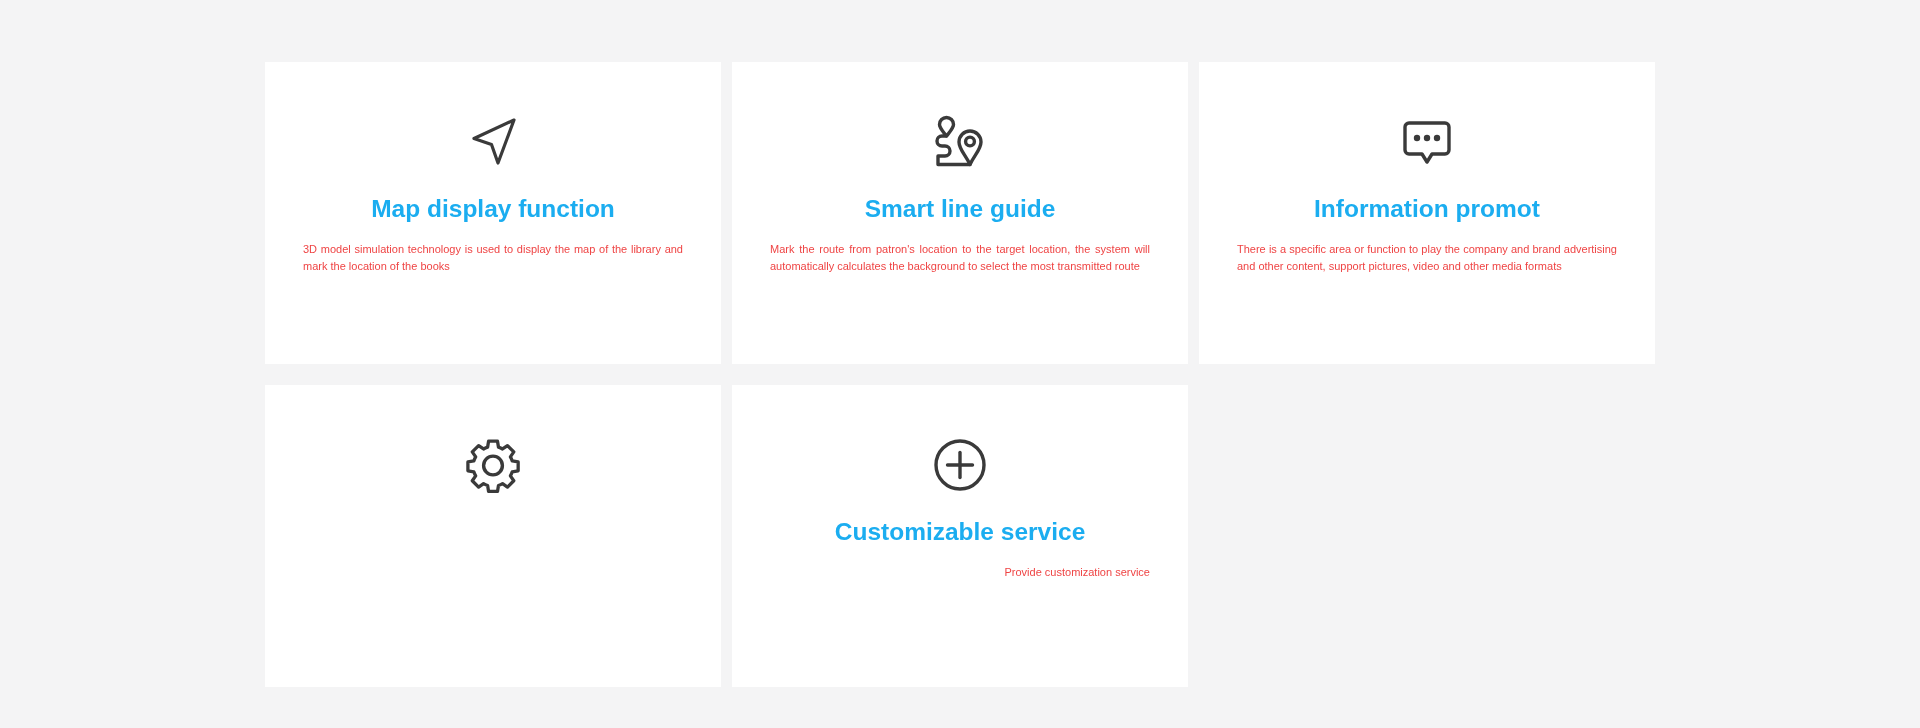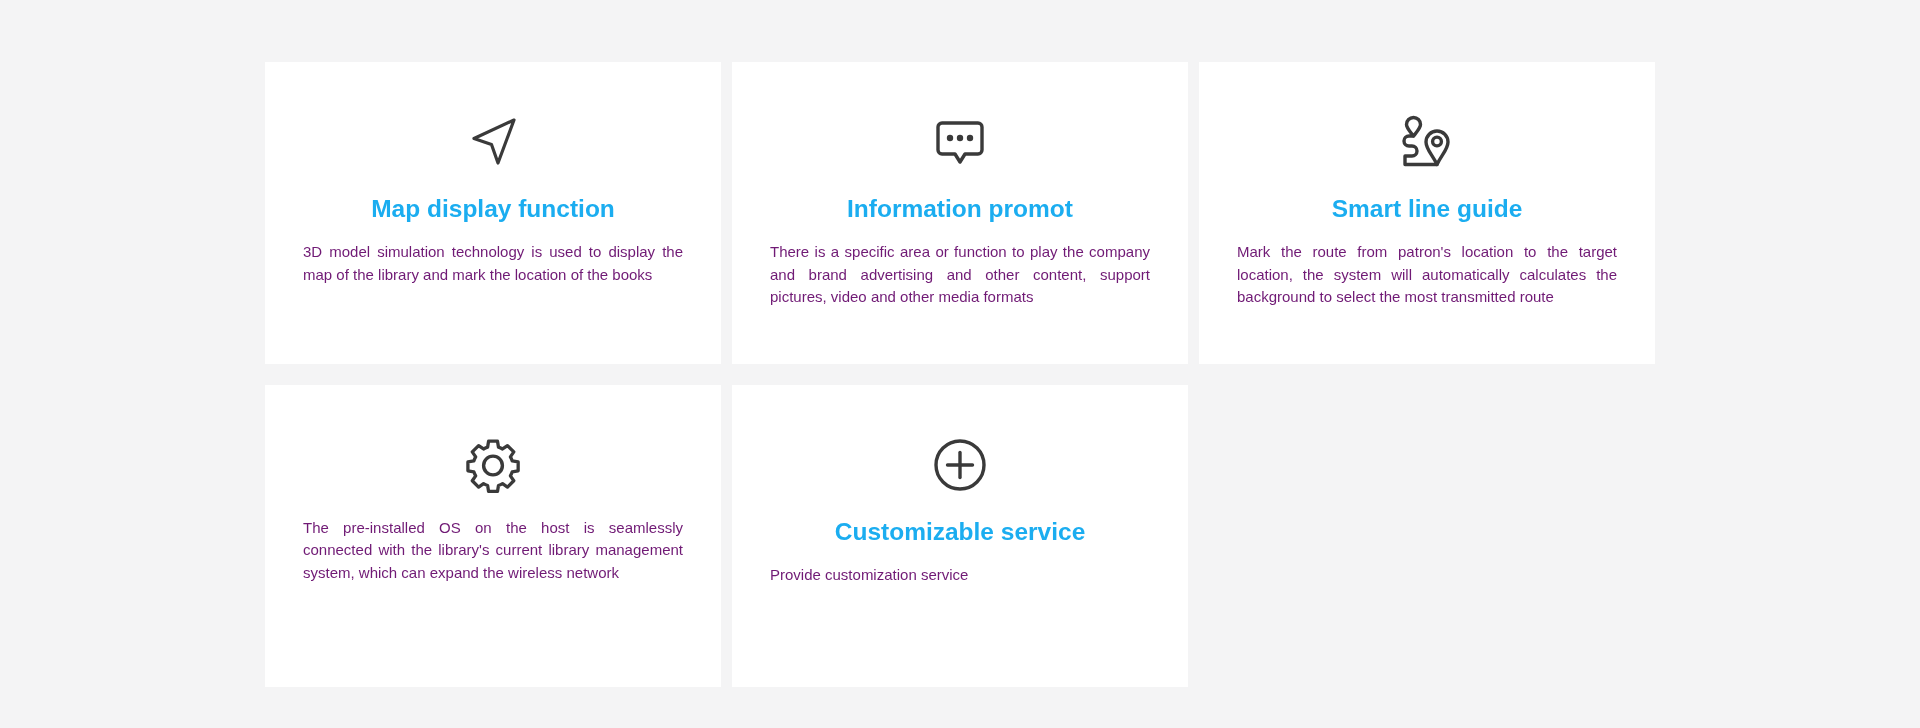--- a/index.html
+++ b/index.html
@@ -56,30 +56,30 @@
     color: #1badf0;
     font-size: 24.5px;
     font-weight: bold;
     line-height: 1.2;
     text-align: center;
     margin: 0 0 18px 0;
     white-space: nowrap;
   }
 
   .card-text {
-    color: #701a75;
-    font-size: 15px;
+    color: #ef4444;
+    font-size: 11px;
     line-height: 1.49;
     text-align: justify;
     text-justify: inter-word;
     margin: 0;
     width: 100%;
   }
   .card-text.centered {
-    text-align: left;
+    text-align: right;
   }
 </style>
 </head>
 <body>
 
 <div class="features-section">
   <div class="feature-grid">
 
     <div class="feature-card">
       <div class="card-icon">
@@ -87,51 +87,50 @@
           <path d="M52 9 L12 27.5 L29.5 33.5 L36 52 Z"></path>
         </svg>
       </div>
       <h3 class="card-title">Map display function</h3>
       <p class="card-text">3D model simulation technology is used to display the map of the library and mark the location of the books</p>
     </div>
 
     <div class="feature-card">
       <div class="card-icon">
         <svg width="62" height="62" viewBox="0 0 62 62" fill="none" stroke="#3a3a3a" stroke-width="3.4" stroke-linejoin="round" stroke-linecap="round">
+          <path d="M17.5 6.5 C13.6 6.5 10.5 9.6 10.5 13.5 C10.5 17 14 20.5 17.5 25 C21 20.5 24.5 17 24.5 13.5 C24.5 9.6 21.4 6.5 17.5 6.5 Z"></path>
+          <path d="M17.5 25 L13 25 C10.2 25 8 27.2 8 30 C8 32.8 10.2 35 13 35 L16 35 C18.8 35 21 37.2 21 40 C21 42.8 18.8 45 16 45 L9 45 L9 53.5 L41 53.5"></path>
+          <path d="M41 20 C34.9 20 30 24.9 30 31 C30 38.3 36.5 44 41 53.5 C45.5 44 52 38.3 52 31 C52 24.9 47.1 20 41 20 Z"></path>
+          <circle cx="41" cy="30.5" r="4.4"></circle>
+        </svg>
+      </div>
+      <h3 class="card-title">Smart line guide</h3>
+      <p class="card-text">Mark the route from patron's location to the target location, the system will automatically calculates the background to select the most transmitted route</p>
+    </div>
+
+    <div class="feature-card">
+      <div class="card-icon">
+        <svg width="62" height="62" viewBox="0 0 62 62" fill="none" stroke="#3a3a3a" stroke-width="3.4" stroke-linejoin="round" stroke-linecap="round">
           <path d="M13 12 L49 12 C51.2 12 53 13.8 53 16 L53 39 C53 41.2 51.2 43 49 43 L36 43 L31 51 L26 43 L13 43 C10.8 43 9 41.2 9 39 L9 16 C9 13.8 10.8 12 13 12 Z"></path>
           <circle cx="21" cy="27" r="3.2" fill="#3a3a3a" stroke="none"></circle>
           <circle cx="31" cy="27" r="3.2" fill="#3a3a3a" stroke="none"></circle>
           <circle cx="41" cy="27" r="3.2" fill="#3a3a3a" stroke="none"></circle>
         </svg>
       </div>
       <h3 class="card-title">Information promot</h3>
       <p class="card-text">There is a specific area or function to play the company and brand advertising and other content, support pictures, video and other media formats</p>
     </div>
 
     <div class="feature-card">
       <div class="card-icon">
         <svg width="62" height="62" viewBox="0 0 62 62" fill="none" stroke="#3a3a3a" stroke-width="3.4" stroke-linejoin="round" stroke-linecap="round">
-          <path d="M17.5 6.5 C13.6 6.5 10.5 9.6 10.5 13.5 C10.5 17 14 20.5 17.5 25 C21 20.5 24.5 17 24.5 13.5 C24.5 9.6 21.4 6.5 17.5 6.5 Z"></path>
-          <path d="M17.5 25 L13 25 C10.2 25 8 27.2 8 30 C8 32.8 10.2 35 13 35 L16 35 C18.8 35 21 37.2 21 40 C21 42.8 18.8 45 16 45 L9 45 L9 53.5 L41 53.5"></path>
-          <path d="M41 20 C34.9 20 30 24.9 30 31 C30 38.3 36.5 44 41 53.5 C45.5 44 52 38.3 52 31 C52 24.9 47.1 20 41 20 Z"></path>
-          <circle cx="41" cy="30.5" r="4.4"></circle>
-        </svg>
-      </div>
-      <h3 class="card-title">Smart line guide</h3>
-      <p class="card-text">Mark the route from patron's location to the target location, the system will automatically calculates the background to select the most transmitted route</p>
-    </div>
-
-    <div class="feature-card">
-      <div class="card-icon">
-        <svg width="62" height="62" viewBox="0 0 62 62" fill="none" stroke="#3a3a3a" stroke-width="3.4" stroke-linejoin="round" stroke-linecap="round">
           <path d="M26.4 7.5 L35.6 7.5 L36.6 13.6 C38.1 14.1 39.5 14.7 40.8 15.5 L45.9 12 L52.4 18.5 L48.9 23.6 C49.7 24.9 50.3 26.3 50.8 27.8 L56.9 28.8 L56.9 38 L50.8 39 C50.3 40.5 49.7 41.9 48.9 43.2 L52.4 48.3 L45.9 54.8 L40.8 51.3 C39.5 52.1 38.1 52.7 36.6 53.2 L35.6 59.3 L26.4 59.3 L25.4 53.2 C23.9 52.7 22.5 52.1 21.2 51.3 L16.1 54.8 L9.6 48.3 L13.1 43.2 C12.3 41.9 11.7 40.5 11.2 39 L5.1 38 L5.1 28.8 L11.2 27.8 C11.7 26.3 12.3 24.9 13.1 23.6 L9.6 18.5 L16.1 12 L21.2 15.5 C22.5 14.7 23.9 14.1 25.4 13.6 Z" transform="translate(0,-2) scale(0.97) translate(1,2)"></path>
           <circle cx="31" cy="31.5" r="9.4"></circle>
         </svg>
       </div>
-      <p class="card-text">The pre-installed OS on the host is seamlessly connected with the library's current library management system, which can expand the wireless network</p>
     </div>
 
 
     <div class="feature-card">
       <div class="card-icon">
         <svg width="62" height="62" viewBox="0 0 62 62" fill="none" stroke="#3a3a3a" stroke-width="3.4" stroke-linejoin="round" stroke-linecap="round">
           <circle cx="31" cy="31" r="24"></circle>
           <path d="M31 18.5 L31 43.5"></path>
           <path d="M18.5 31 L43.5 31"></path>
         </svg>

